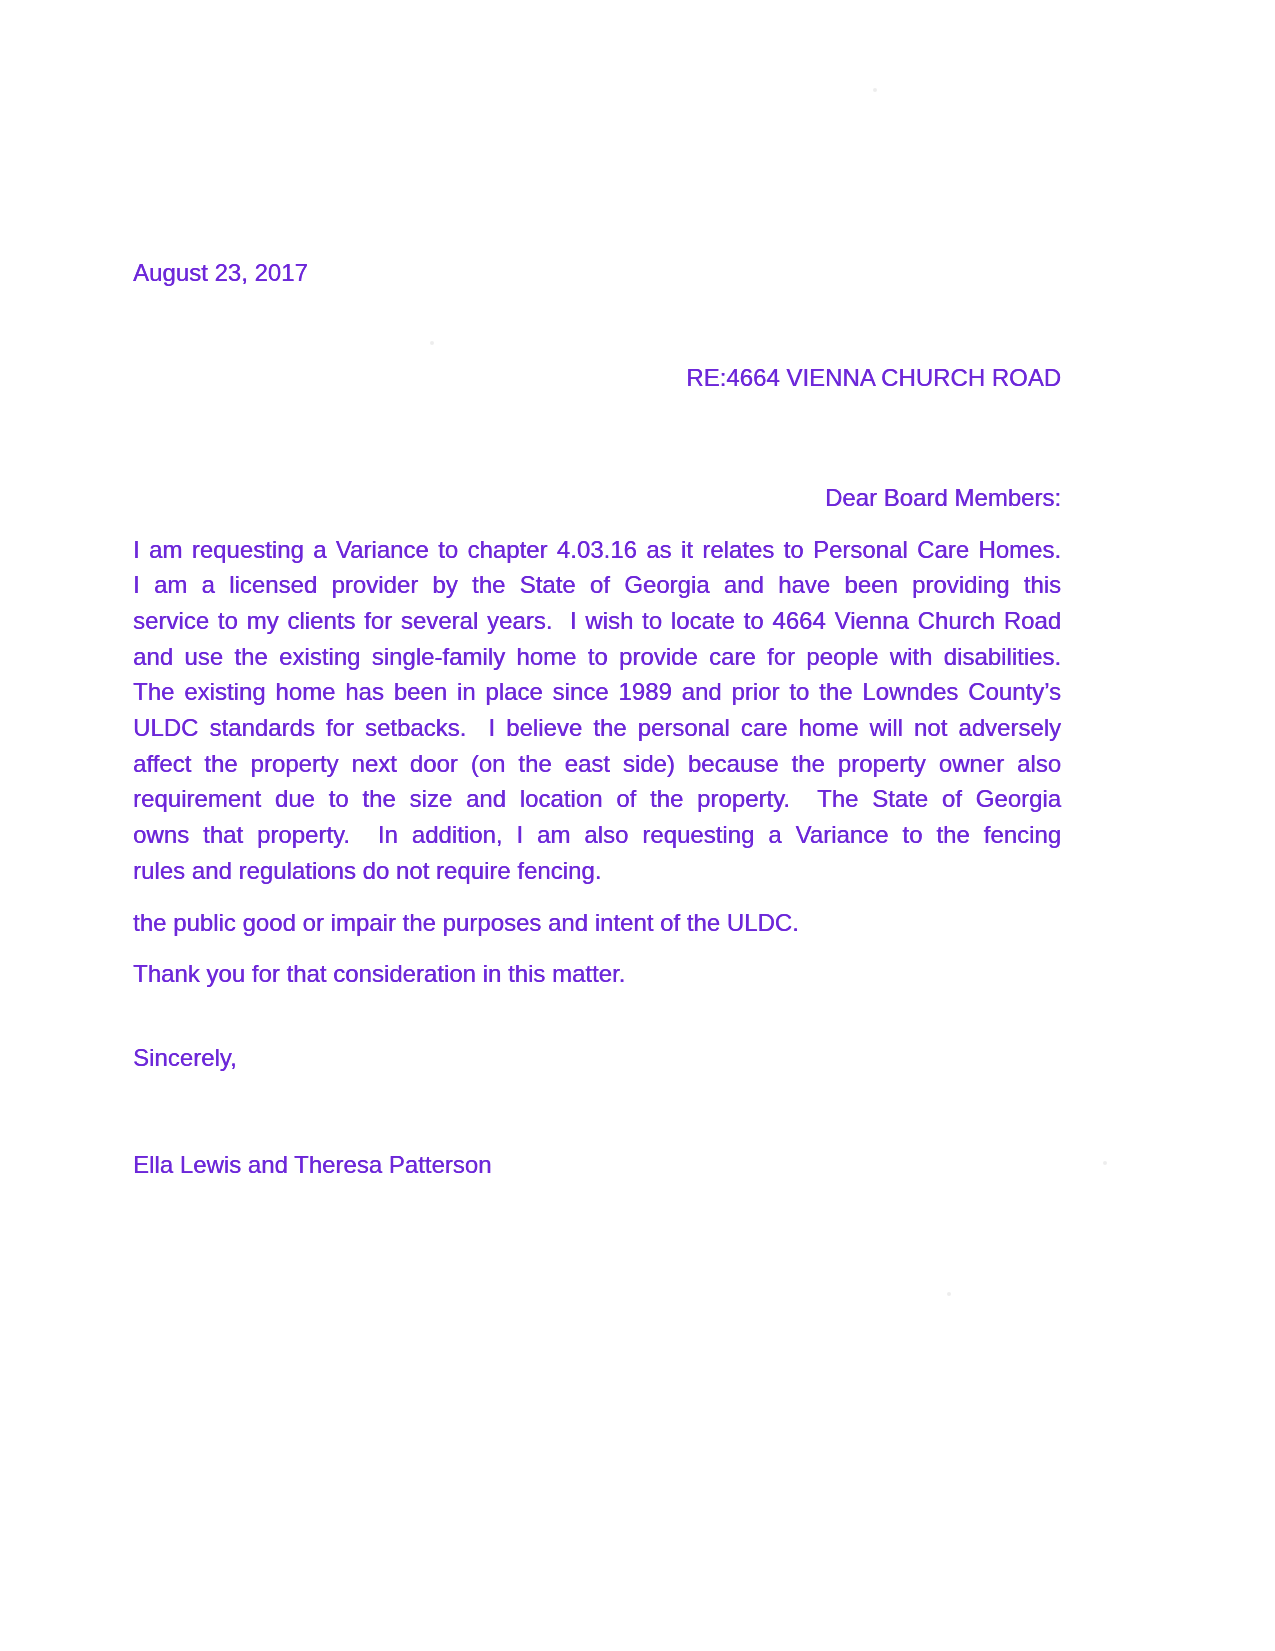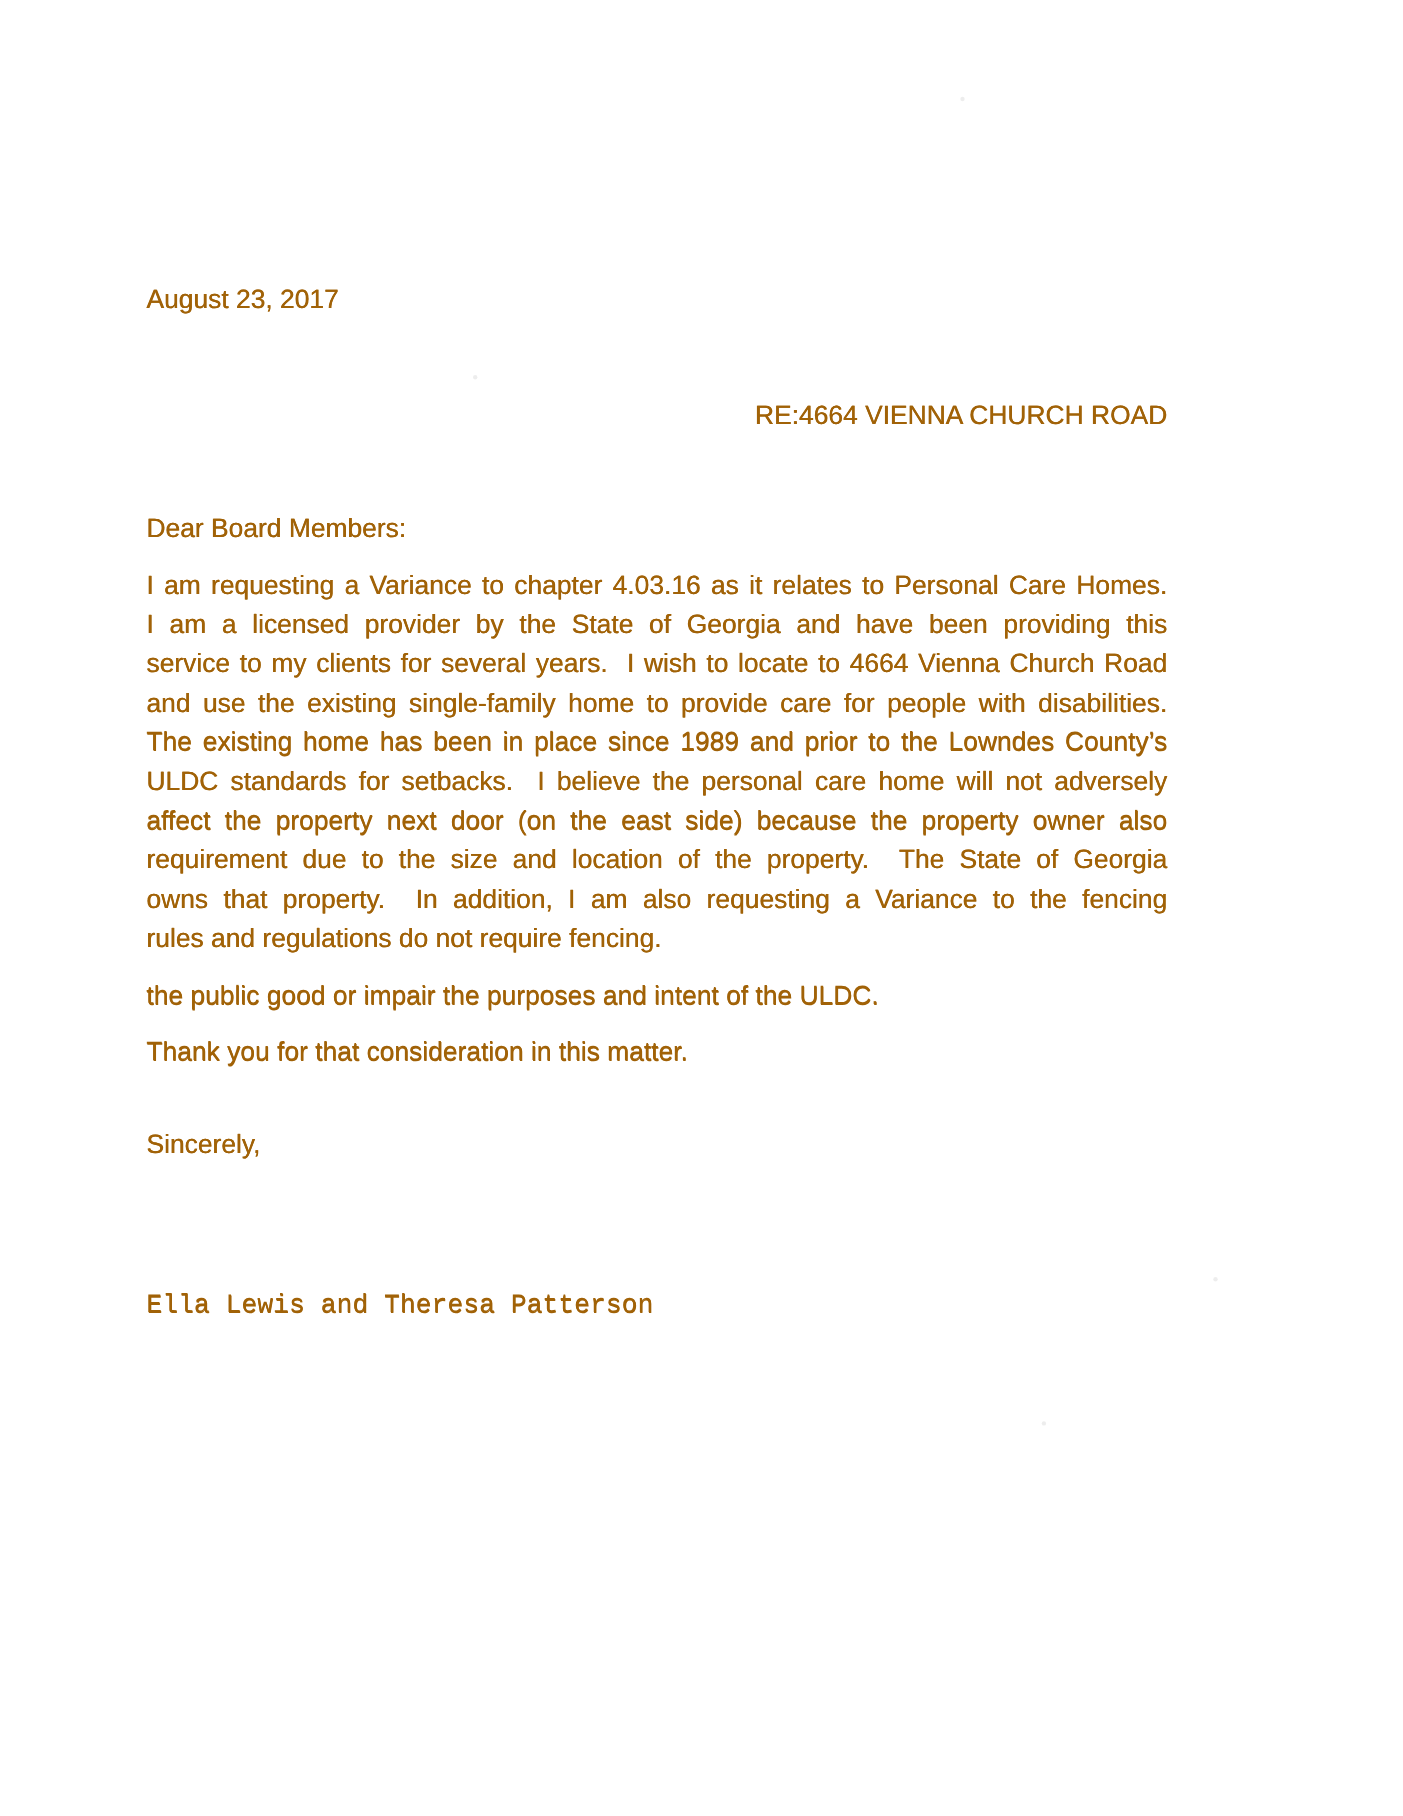--- a/index.html
+++ b/index.html
@@ -1,21 +1,21 @@
 <!DOCTYPE html>
 <html><head>
 <meta charset="utf-8">
 <style>
   html, body { margin: 0; padding: 0; background: #ffffff; }
   .page {
     position: relative;
     width: 1275px;
     height: 1651px;
     background: #ffffff;
-    color: #a16207;
+    color: #6d28d9;
     font-family: "Liberation Sans", sans-serif;
     font-size: 24px;
     overflow: hidden;
     text-shadow: 0.35px 0.35px 0 currentColor; 
   }
   .content {
     position: absolute;
     left: 133px;
     top: 255px;
     width: 928px;
@@ -25,24 +25,24 @@
     white-space: pre-wrap; 
   }
   .jline {
     text-align: justify;
     text-align-last: justify;
   }
   .recipient { margin-top: 107px; }
   .recipient .line { line-height: 36.5px; }
   .re-line { margin-top: 34px; text-align: right; }
   .re-label { display: inline-block; width: 78px; }
-  .salutation { margin-top: 31px; }
+  .salutation { margin-top: 48px; text-align: right; }
   .para { margin-top: 16px; }
   .closing { margin-top: 48px; }
-  .signature { margin-top: 111px; font-family: Liberation Mono, monospace; }
+  .signature { margin-top: 71px; }
   .speck {
     position: absolute;
     width: 4px; height: 4px;
     border-radius: 50%;
     background: rgba(0,0,0,0.07);
   }
 </style>
 </head>
 <body>
 

